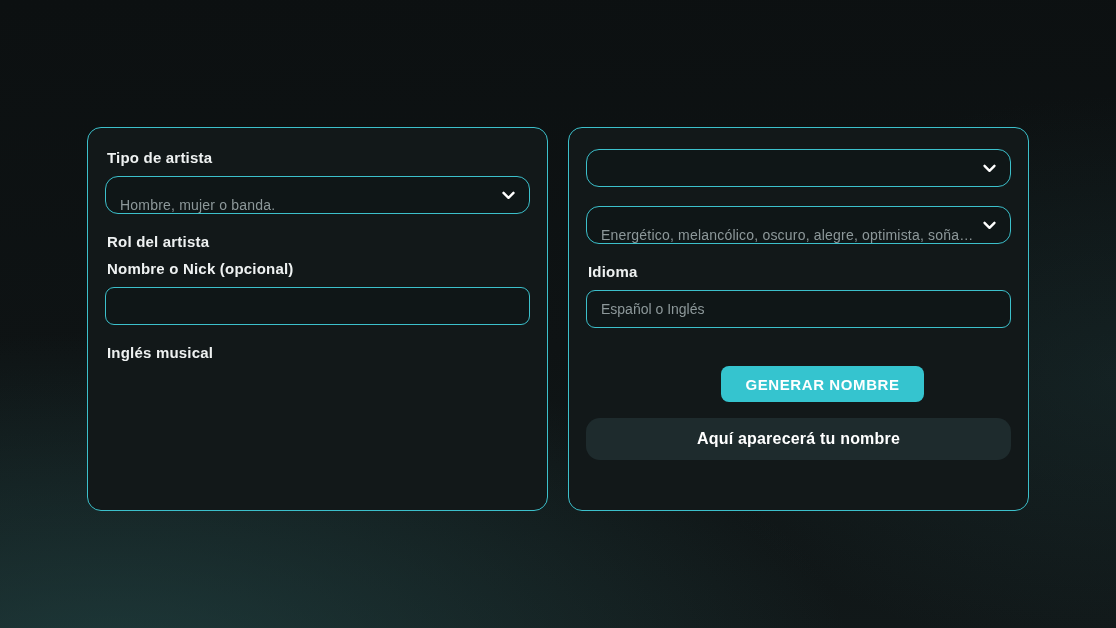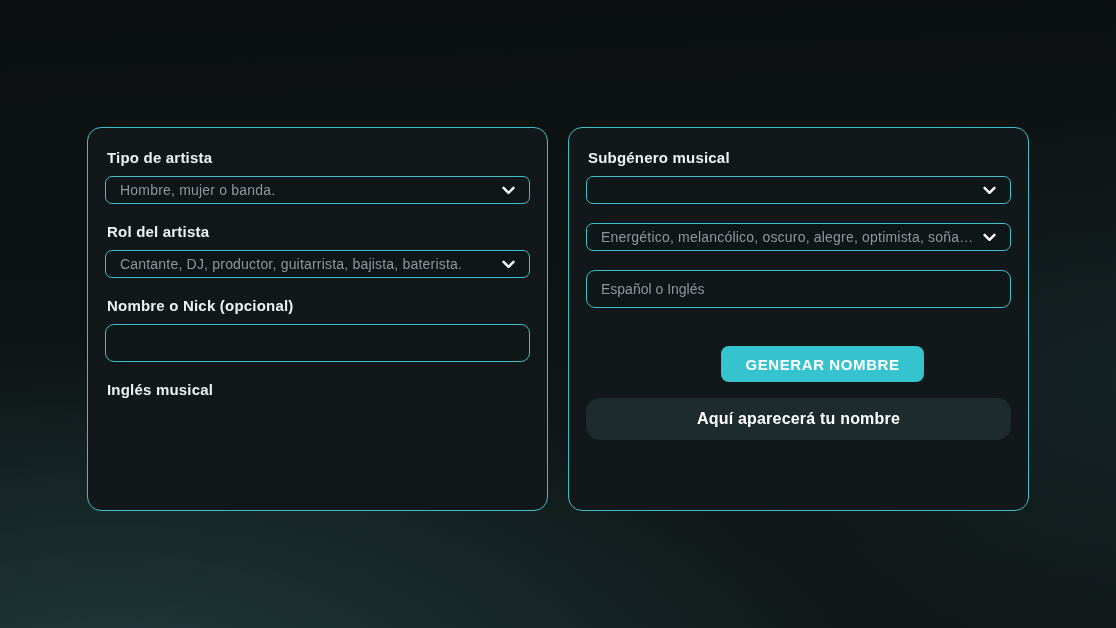--- a/index.html
+++ b/index.html
@@ -39,26 +39,26 @@
     font-size: 15px;
     font-weight: 700;
     line-height: 18px;
     margin: 0 0 9px 2px;
     letter-spacing: 0.2px;
   }
   .field {
     box-sizing: border-box;
     position: relative;
     width: 100%;
-    height: 28px;
+    height: 38px;
     background: #0f1617;
     border: 1.5px solid #3cc0cb;
-    border-radius: 7px;
+    border-radius: 13px;
     display: flex;
-    align-items: center;
+    align-items: flex-end;
     padding: 0 36px 0 14px;
     margin-bottom: 19px;
     cursor: pointer;
   }
   .field .ph {
     color: #8d989a;
     font-size: 14px;
     letter-spacing: 0.2px;
     white-space: nowrap;
     overflow: hidden;
@@ -136,57 +136,49 @@
     <div class="field">
       <span class="ph">Hombre, mujer o banda.</span>
       <span class="chev">
         <svg width="17" height="17" viewBox="0 0 24 24">
             <path d="M5 9l7 7 7-7" stroke="#ffffff" stroke-width="3.4" fill="none" stroke-linecap="round" stroke-linejoin="round"></path>
           </svg>
       </span>
     </div>
 
     <label class="field-label">Rol del artista</label>
-    <div class="field">
-      <span class="ph">Cantante, DJ, productor, guitarrista, bajista, baterista.</span>
-      <span class="chev">
-        <svg width="17" height="17" viewBox="0 0 24 24">
-            <path d="M5 9l7 7 7-7" stroke="#ffffff" stroke-width="3.4" fill="none" stroke-linecap="round" stroke-linejoin="round"></path>
-          </svg>
-      </span>
-    </div>
 
     <label class="field-label">Nombre o Nick (opcional)</label>
     <input type="text" class="text-field" value="" style="">
 
     <label class="field-label">Inglés musical</label>
 
   </div>
 
   <div class="card">
 
-    <label class="field-label">Subgénero musical</label>
     <div class="field">
       <span class="ph"></span>
       <span class="chev">
         <svg width="17" height="17" viewBox="0 0 24 24">
             <path d="M5 9l7 7 7-7" stroke="#ffffff" stroke-width="3.4" fill="none" stroke-linecap="round" stroke-linejoin="round"></path>
           </svg>
       </span>
     </div>
 
     <div class="field">
       <span class="ph">Energético, melancólico, oscuro, alegre, optimista, soñador ...</span>
       <span class="chev">
         <svg width="17" height="17" viewBox="0 0 24 24">
             <path d="M5 9l7 7 7-7" stroke="#ffffff" stroke-width="3.4" fill="none" stroke-linecap="round" stroke-linejoin="round"></path>
           </svg>
       </span>
     </div>
 
+    <label class="field-label">Idioma</label>
     <input type="text" class="text-field" placeholder="Español o Inglés" style="">
 
     <div class="btn-row">
       <button class="generate-btn">GENERAR NOMBRE</button>
     </div>
 
     <div class="result-box">Aquí aparecerá tu nombre</div>
 
   </div>
 

